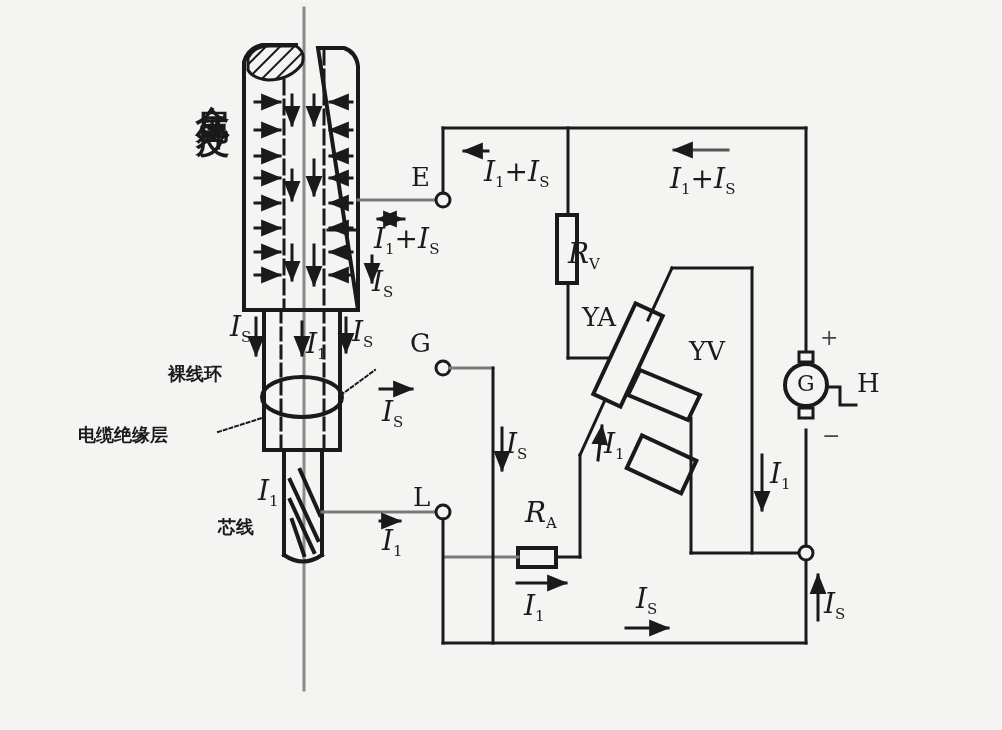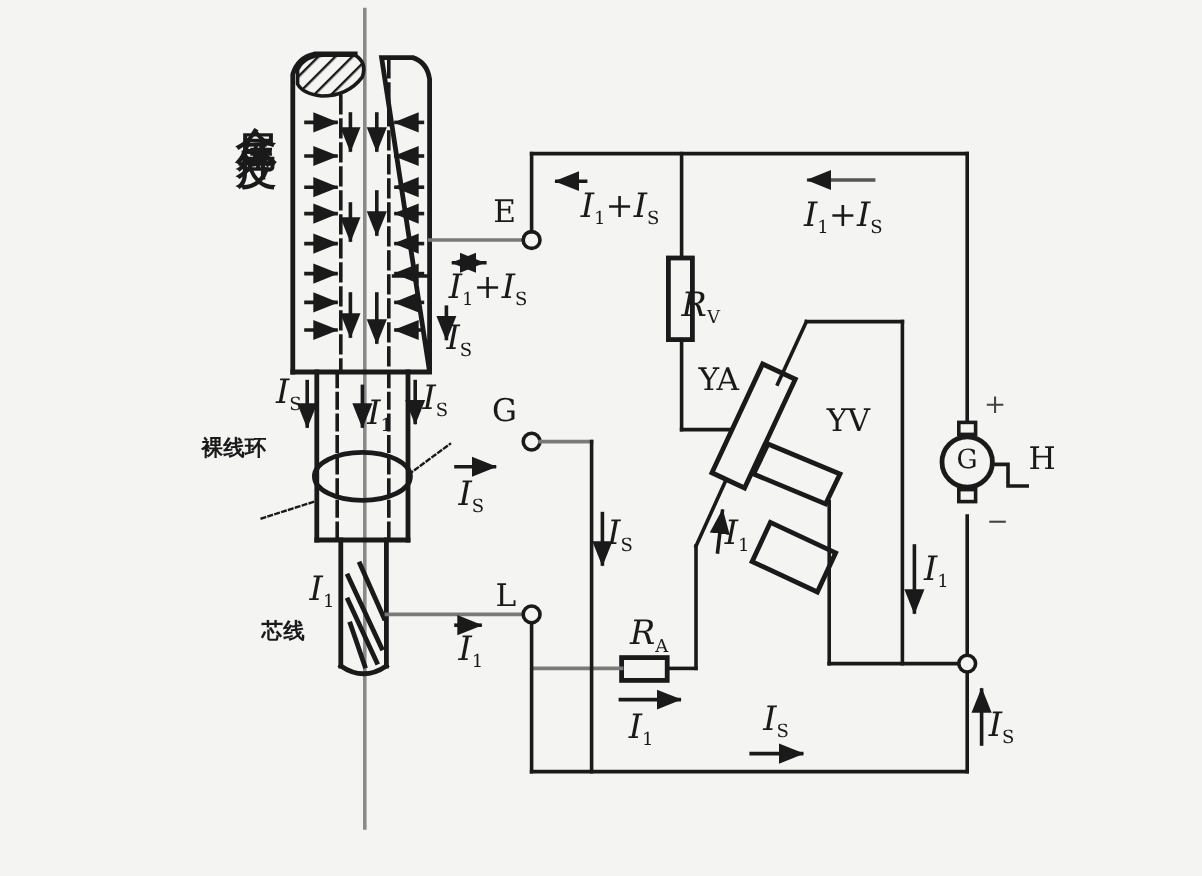--- a/index.html
+++ b/index.html
@@ -175,28 +175,29 @@
       <line x1="626" y1="628" x2="668" y2="628" marker-end="url(#arr)"></line>
       <line x1="598" y1="460" x2="602" y2="426" marker-end="url(#arr)"></line>
       <line x1="762" y1="455" x2="762" y2="510" marker-end="url(#arr)"></line>
       <line x1="818" y1="620" x2="818" y2="575" marker-end="url(#arr)"></line>
     </g>
   </g>
 </svg>
 
 <div class="lbl cn-v" style="left:196px; top:78px;">金属外皮</div>
 <div class="lbl cn" style="left:168px; top:365px;">裸线环</div>
-<div class="lbl cn" style="left:218px; top:518px;">芯线</div>
+<div class="lbl cn" style="left:78px; top:426px;">电缆绝缘层</div>
+<div class="lbl cn" style="left:218px; top:518px;font-family:Liberation Serif, serif;">芯线</div>
 
 <div class="lbl term" style="left:411px; top:164px;">E</div>
 <div class="lbl term" style="left:410px; top:330px;">G</div>
 <div class="lbl term" style="left:413px; top:484px;">L</div>
 
 <div class="lbl cur" style="left:568px; top:240px;"><span>R</span><sub>V</sub></div>
-<div class="lbl cur" style="left:525px; top:514px;"><span>R</span><sub>A</sub></div>
+<div class="lbl cur" style="left:525px; top:499px;"><span>R</span><sub>A</sub></div>
 <div class="lbl term" style="left:582px; top:304px;">YA</div>
 <div class="lbl term" style="left:689px; top:338px;">YV</div>
 <div class="lbl term" style="left:797px; top:373px; font-size:22px;">G</div>
 <div class="lbl term" style="left:857px; top:370px;">H</div>
 <div class="lbl sign" style="left:820px; top:327px;">+</div>
 <div class="lbl sign" style="left:822px; top:425px;">−</div>
 
 <div class="lbl cur" style="left:484px; top:158px;"><span>I</span><sub>1</sub><span>+</span><span>I</span><sub>S</sub></div>
 <div class="lbl cur" style="left:670px; top:165px;"><span>I</span><sub>1</sub><span>+</span><span>I</span><sub>S</sub></div>
 <div class="lbl cur" style="left:374px; top:225px;"><span>I</span><sub>1</sub><span>+</span><span>I</span><sub>S</sub></div>

